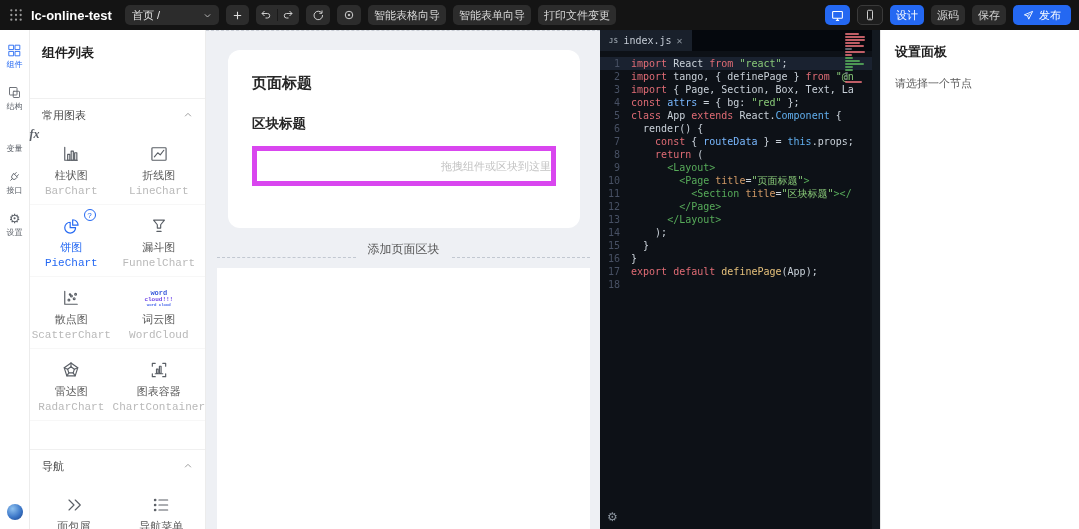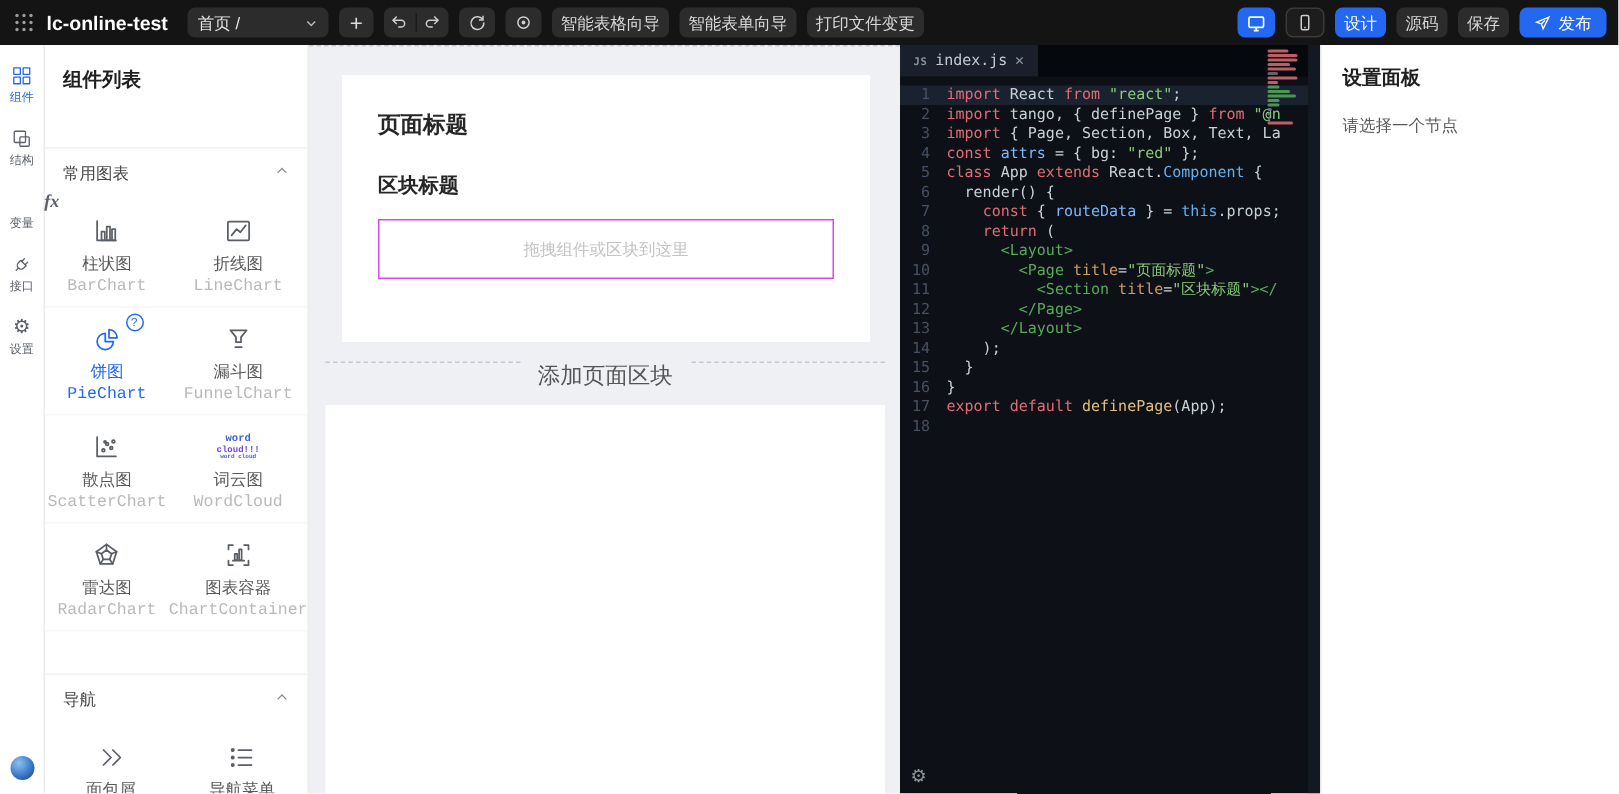--- a/index.html
+++ b/index.html
@@ -57,27 +57,27 @@
   .help-badge { position:absolute; top:4px; right:17px; width:12px; height:12px; border:1px solid #2468f2;
     border-radius:50%; color:#2468f2; font-size:8px; line-height:11px; text-align:center; cursor:pointer; }
   .wc { display:flex; flex-direction:column; align-items:center; line-height:1; color:#3b5bdb; font-weight:bold; }
   .wc span:nth-child(1){ font-size:7px; }
   .wc span:nth-child(2){ font-size:6px; color:#7048e8; }
   .wc span:nth-child(3){ font-size:4px; color:#4263eb; }
 
   
   .canvas { flex:1; background:#eef0f4; border-top:1px dashed #c8cdd5; padding:19px 20px 0 22px;
     display:flex; flex-direction:column; overflow:hidden; }
-  .page-card { background:#fff; padding:24px 24px 42px; }
+  .page-card { background:#fff; padding:24px 24px 42px;border-radius:12px; }
   .page-title { font-size:15px; font-weight:bold; color:#262626; margin-bottom:22px; }
   .section-title { font-size:13.5px; font-weight:bold; color:#262626; margin-bottom:13px; }
-  .dropzone { border:1px solid #d946ef; height:40px; display:flex; align-items:center;
-    justify-content:center; font-size:11px; color:#c3c3c3; }
-  .add-block { display:flex; align-items:flex-start; gap:12px; margin:13px -10px 0 -11px;
-    color:#555; font-size:15px; }
+  .dropzone { border:5px solid #d946ef; height:40px; display:flex; align-items:center;
+    justify-content:flex-end; font-size:11px; color:#c3c3c3; }
+  .add-block { display:flex; align-items:flex-end; gap:12px; margin:13px -10px 0 -11px;
+    color:#555; font-size:12px; }
   .add-block::before, .add-block::after { content:""; flex:1; border-top:1px dashed #c2c8d1; }
   .lower-block { background:#fff; margin:10px -10px 0 -11px; flex:1; }
 
   
   .editor { width:280px; flex:none; background:#0d1117; position:relative;
     font-family:"DejaVu Sans Mono", monospace; overflow:hidden; }
   .tabbar { height:21px; background:#05080d; display:flex; align-items:stretch; }
   .tab { background:#19202b; display:flex; align-items:center; gap:5px; padding:0 9px;
     font-size:10px; color:#c5ccd6; cursor:pointer; }
   .js-badge { font-size:7px; font-weight:bold; color:#8b949e; letter-spacing:.5px; }

